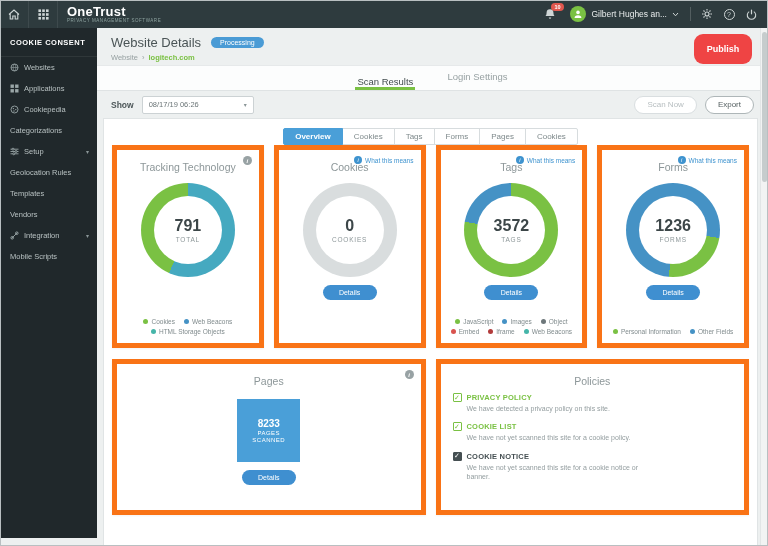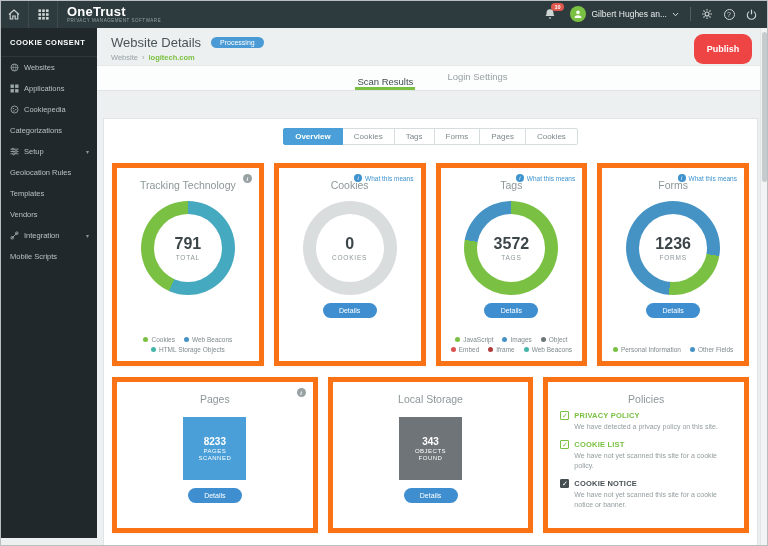--- a/index.html
+++ b/index.html
@@ -47,21 +47,21 @@
   .show-lbl { font-size:8.5px; font-weight:bold; color:#4d5759; }
   .date-select { width:112px; height:18px; background:#fff; border:1px solid #ccd2d4; border-radius:2px; display:flex; align-items:center; justify-content:space-between; padding:0 6px; font-size:7.5px; color:#6b7577; cursor:pointer; }
   .sel-caret { font-size:6px; color:#8a9597; }
   .tb2-spacer { flex:1; }
   .btn-outline { height:18px; padding:0 12px; border-radius:9px; background:#fff; font-size:8px; display:flex; align-items:center; cursor:pointer; }
   .scan-now { border:1px solid #d9dee0; color:#b7bec0; }
   .export { border:1px solid #aeb6b8; color:#555f61; }
 
   .panel { position:absolute; top:90px; left:6px; right:10px; bottom:0; background:#fff; border:1px solid #e0e4e5; padding:0 8px; }
 
-  .subtabs { display:flex; justify-content:center; margin:9px 0 18px; }
+  .subtabs { display:flex; justify-content:center; margin:9px 0 0; }
   .subtab { height:17px; display:flex; align-items:center; padding:0 11px; font-size:8px; color:#7e898b; background:#fff; border:1px solid #d7dcde; margin-left:-1px; cursor:pointer; }
   .subtab:first-child { border-radius:2px 0 0 2px; margin-left:0; }
   .subtab:last-child { border-radius:0 2px 2px 0; }
   .subtab.active { background:#4a9fd8; border-color:#4a9fd8; color:#fff; font-weight:bold; position:relative; z-index:1; }
 
   .cards-row { display:flex; gap:10px; margin-bottom:11px; }
   .card { flex:1; background:#fff; border:5px solid #f97316; box-shadow:0 1px 2px rgba(0,0,0,.05); position:relative; display:flex; flex-direction:column; }
   .row1 .card { height:203px; }
   .row2 .card { height:156px; }
   .card-title { text-align:center; font-size:10.5px; color:#8d9799; margin-top:11px; }
@@ -242,20 +242,30 @@
       <span class="bc-current">logitech.com</span>
     </div>
     <button class="publish-btn">Publish</button>
   </div>
 
   <div class="tabs-band">
     <div class="tab active">Scan Results</div>
     <div class="tab">Login Settings</div>
   </div>
 
+  <div class="toolbar">
+    <span class="show-lbl">Show</span>
+    <div class="date-select">
+      <span>08/17/19 06:26</span>
+      <span class="sel-caret">▾</span>
+    </div>
+    <div class="tb2-spacer"></div>
+    <button class="btn-outline scan-now">Scan Now</button>
+    <button class="btn-outline export">Export</button>
+  </div>
 
   <section class="panel">
 
     <div class="subtabs">
       <div class="subtab active">Overview</div>
       <div class="subtab">Cookies</div>
       <div class="subtab">Tags</div>
       <div class="subtab">Forms</div>
       <div class="subtab">Pages</div>
       <div class="subtab">Cookies</div>
@@ -381,29 +391,20 @@
         <span class="info-dot">i</span>
         <div class="card-title">Pages</div>
         <div class="stat-square sq-blue">
           <div class="sq-val">8233</div>
           <div class="sq-lbl">PAGES</div>
           <div class="sq-lbl">SCANNED</div>
         </div>
         <button class="details-btn">Details</button>
       </div>
 
-      <div class="card">
-        <div class="card-title">Local Storage</div>
-        <div class="stat-square sq-gray">
-          <div class="sq-val">343</div>
-          <div class="sq-lbl">OBJECTS</div>
-          <div class="sq-lbl">FOUND</div>
-        </div>
-        <button class="details-btn">Details</button>
-      </div>
 
       <div class="card">
         <div class="card-title">Policies</div>
         <div class="policy-list">
           <div class="policy">
             <div class="p-head">
               <span class="p-check">✓</span>
               <span class="p-label">PRIVACY POLICY</span>
             </div>
             <div class="p-text">We have detected a privacy policy on this site.</div>

